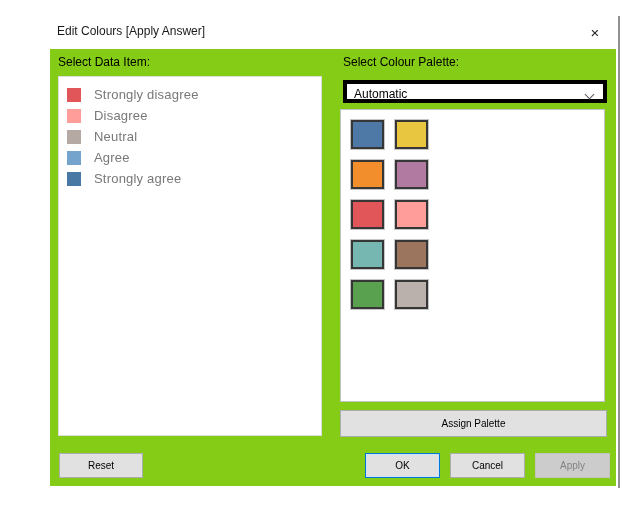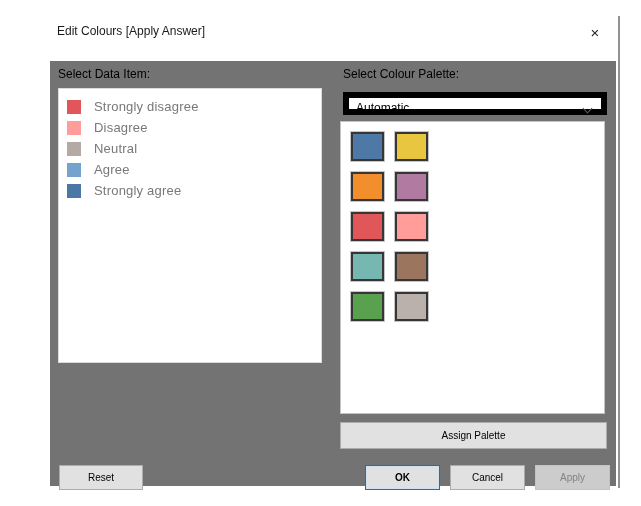--- a/index.html
+++ b/index.html
@@ -9,53 +9,53 @@
 
   .dialog { position:absolute; left:48px; top:16px; width:572px; height:472px;
     background:#ffffff; border-right:2px solid #8f9193; }
 
   .titlebar { position:absolute; left:0; top:0; right:0; height:33px; background:#ffffff; }
   .title { position:absolute; left:9px; top:8px; font-size:12px; color:#1a1a1a; white-space:nowrap; }
   .close-btn { position:absolute; right:10px; top:4px; width:26px; height:24px;
     display:flex; align-items:center; justify-content:center; cursor:pointer;
     font-size:15px; color:#222; }
 
-  .client { position:absolute; left:2px; right:2px; top:33px; bottom:2px; background:#737373;margin-top:12px; }
+  .client { position:absolute; left:2px; right:2px; top:33px; bottom:2px; background:#84cc16; }
 
   .panel-label { position:absolute; font-size:12px; color:#000; white-space:nowrap; }
   .label-left  { left:8px;   top:6px; }
   .label-right { left:293px; top:6px; }
 
-  .listbox { position:absolute; left:8px; top:27px; width:264px; height:275px;
+  .listbox { position:absolute; left:8px; top:27px; width:264px; height:360px;
     background:#ffffff; border:1px solid #dcdcdc; padding-top:7px; overflow:hidden; }
   .item-row { display:flex; align-items:center; height:21px; cursor:default; }
   .item-swatch { width:14px; height:14px; margin-left:8px; margin-right:13px; flex:none; }
   .item-label { font-size:13px; color:#787878; letter-spacing:0.2px; white-space:nowrap; }
 
   .dropdown { position:absolute; left:293px; top:31px; width:264px; height:23px;
-    background:#ffffff; border:6px solid #000000; cursor:pointer; }
+    background:#ffffff; border:4px solid #000000; cursor:pointer; }
   .dropdown-value { position:absolute; left:7px; top:3px; font-size:12px; color:#000; }
   .chevron { position:absolute; right:10px; top:7px; width:7px; height:7px;
     border-right:1px solid #5b5b5b; border-bottom:1px solid #5b5b5b;
     transform:rotate(45deg); }
 
   .palettebox { position:absolute; left:290px; top:60px; width:265px; height:293px;
     background:#ffffff; border:1px solid #c3c3c3; overflow:hidden; }
   .palette-grid { display:grid; grid-template-columns:33px 33px; column-gap:11px; row-gap:11px;
     margin:10px 0 0 10px; }
   .palette-swatch { width:33px; height:29px; border:2px solid #363636;
     outline:1px solid #c6c6c6; cursor:pointer; }
 
   .btn { position:absolute; height:25px; background:#e1e1e1; border:1px solid #acacac;
     font-size:10px; color:#000; display:flex; align-items:center; justify-content:center;
     cursor:pointer; font-family:"Liberation Sans", sans-serif; }
   .assign-btn { left:290px; top:361px; width:267px; height:27px; }
   .reset-btn  { left:9px;   top:404px; width:84px; }
   .ok-btn     { left:315px; top:404px; width:75px; border:1px solid #0078d7;
-    box-shadow:inset 0 0 0 1px #cfe2f3;font-weight:bold; }
+    box-shadow:inset 0 0 0 1px #cfe2f3; }
   .cancel-btn { left:400px; top:404px; width:75px; }
   .apply-btn  { left:485px; top:404px; width:75px; background:#cccccc; border:1px solid #c3c3c3;
     color:#838383; cursor:default; }
 </style>
 </head>
 <body>
 
 <div class="page">
   <div class="dialog">
 

